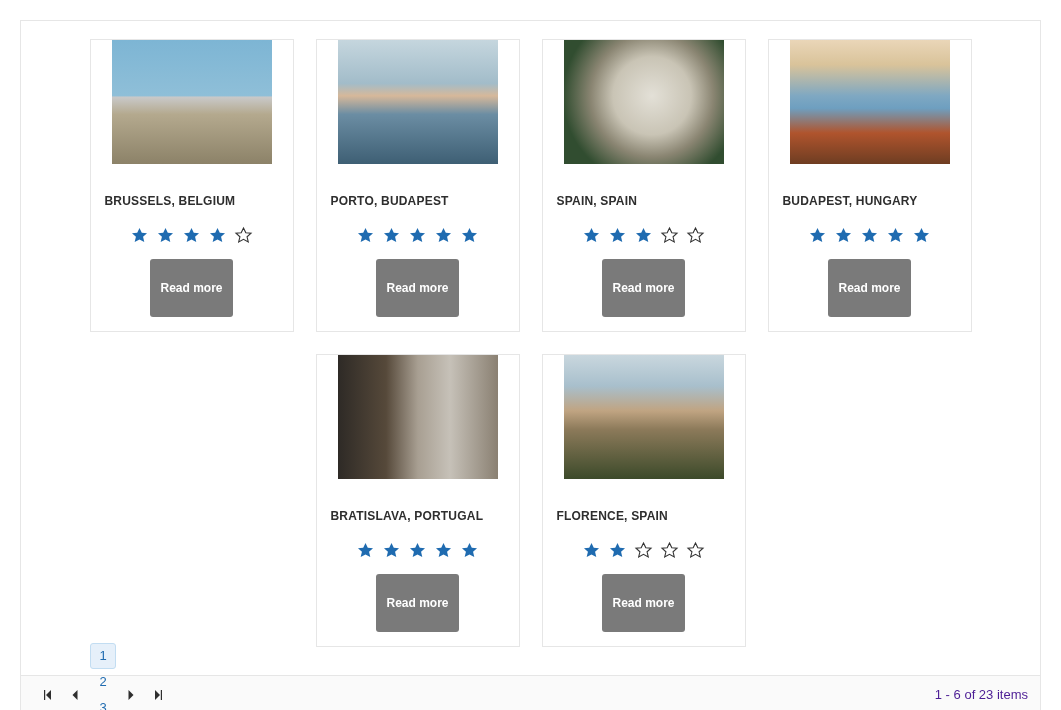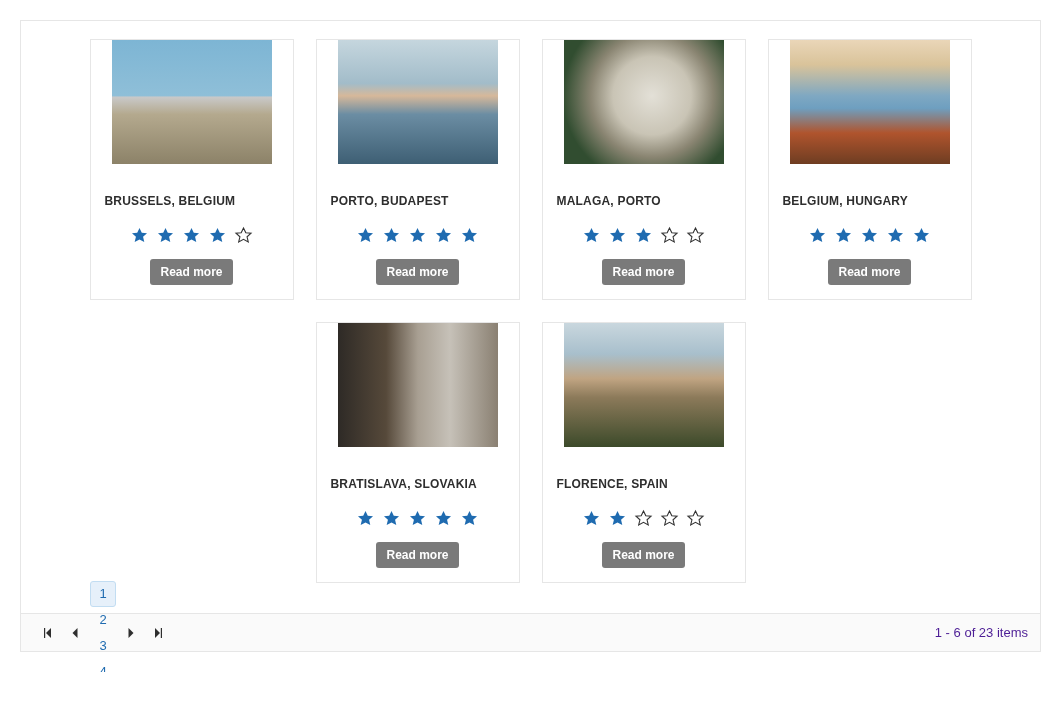--- a/index.html
+++ b/index.html
@@ -74,21 +74,21 @@
     justify-content: center;
   }
   .rating svg { display: block; }
   .star-filled { fill: #1f6bb0; }
   .star-outline { fill: none; stroke: #333; stroke-width: 1.4; }
   .read-more-btn {
     background: #7a7a7a;
     color: #fff;
     border: none;
     border-radius: 3px;
-    padding: 6px 10px;
+    padding: 22px 10px;
     font-size: 12px;
     font-weight: bold;
     cursor: pointer;
   }
 
   
   .pager {
     border-top: 1px solid #e6e6e6;
     background: #fafafa;
     display: flex;
@@ -181,21 +181,21 @@
             <svg width="19" height="19" viewBox="0 0 24 24">
               <path d="M12 2.5l2.9 6 6.6.6-5 4.5 1.5 6.5L12 16.9 5.9 20.1 7.5 13.6l-5-4.5 6.6-.6z" class="star-filled"></path>
             </svg>
           </div>
           <button class="read-more-btn">Read more</button>
         </div>
       </div>
       <div class="card-wrap">
         <div class="card">
           <div class="card-image img-malaga"></div>
-          <div class="card-title">MALAGA, PORTO</div>
+          <div class="card-title">SPAIN, SPAIN</div>
           <div class="rating">
             <svg width="19" height="19" viewBox="0 0 24 24">
               <path d="M12 2.5l2.9 6 6.6.6-5 4.5 1.5 6.5L12 16.9 5.9 20.1 7.5 13.6l-5-4.5 6.6-.6z" class="star-filled"></path>
             </svg>
             <svg width="19" height="19" viewBox="0 0 24 24">
               <path d="M12 2.5l2.9 6 6.6.6-5 4.5 1.5 6.5L12 16.9 5.9 20.1 7.5 13.6l-5-4.5 6.6-.6z" class="star-filled"></path>
             </svg>
             <svg width="19" height="19" viewBox="0 0 24 24">
               <path d="M12 2.5l2.9 6 6.6.6-5 4.5 1.5 6.5L12 16.9 5.9 20.1 7.5 13.6l-5-4.5 6.6-.6z" class="star-filled"></path>
             </svg>
@@ -205,21 +205,21 @@
             <svg width="19" height="19" viewBox="0 0 24 24">
               <path d="M12 2.5l2.9 6 6.6.6-5 4.5 1.5 6.5L12 16.9 5.9 20.1 7.5 13.6l-5-4.5 6.6-.6z" class="star-outline"></path>
             </svg>
           </div>
           <button class="read-more-btn">Read more</button>
         </div>
       </div>
       <div class="card-wrap">
         <div class="card">
           <div class="card-image img-budapest"></div>
-          <div class="card-title">BELGIUM, HUNGARY</div>
+          <div class="card-title">BUDAPEST, HUNGARY</div>
           <div class="rating">
             <svg width="19" height="19" viewBox="0 0 24 24">
               <path d="M12 2.5l2.9 6 6.6.6-5 4.5 1.5 6.5L12 16.9 5.9 20.1 7.5 13.6l-5-4.5 6.6-.6z" class="star-filled"></path>
             </svg>
             <svg width="19" height="19" viewBox="0 0 24 24">
               <path d="M12 2.5l2.9 6 6.6.6-5 4.5 1.5 6.5L12 16.9 5.9 20.1 7.5 13.6l-5-4.5 6.6-.6z" class="star-filled"></path>
             </svg>
             <svg width="19" height="19" viewBox="0 0 24 24">
               <path d="M12 2.5l2.9 6 6.6.6-5 4.5 1.5 6.5L12 16.9 5.9 20.1 7.5 13.6l-5-4.5 6.6-.6z" class="star-filled"></path>
             </svg>
@@ -232,21 +232,21 @@
           </div>
           <button class="read-more-btn">Read more</button>
         </div>
       </div>
       <div class="card-wrap placeholder">
         <div class="card" style="height: 263px; padding: 0px; border: 1px solid transparent; width: 204px;"></div>
       </div>
       <div class="card-wrap">
         <div class="card">
           <div class="card-image img-bratislava"></div>
-          <div class="card-title">BRATISLAVA, SLOVAKIA</div>
+          <div class="card-title">BRATISLAVA, PORTUGAL</div>
           <div class="rating">
             <svg width="19" height="19" viewBox="0 0 24 24">
               <path d="M12 2.5l2.9 6 6.6.6-5 4.5 1.5 6.5L12 16.9 5.9 20.1 7.5 13.6l-5-4.5 6.6-.6z" class="star-filled"></path>
             </svg>
             <svg width="19" height="19" viewBox="0 0 24 24">
               <path d="M12 2.5l2.9 6 6.6.6-5 4.5 1.5 6.5L12 16.9 5.9 20.1 7.5 13.6l-5-4.5 6.6-.6z" class="star-filled"></path>
             </svg>
             <svg width="19" height="19" viewBox="0 0 24 24">
               <path d="M12 2.5l2.9 6 6.6.6-5 4.5 1.5 6.5L12 16.9 5.9 20.1 7.5 13.6l-5-4.5 6.6-.6z" class="star-filled"></path>
             </svg>

